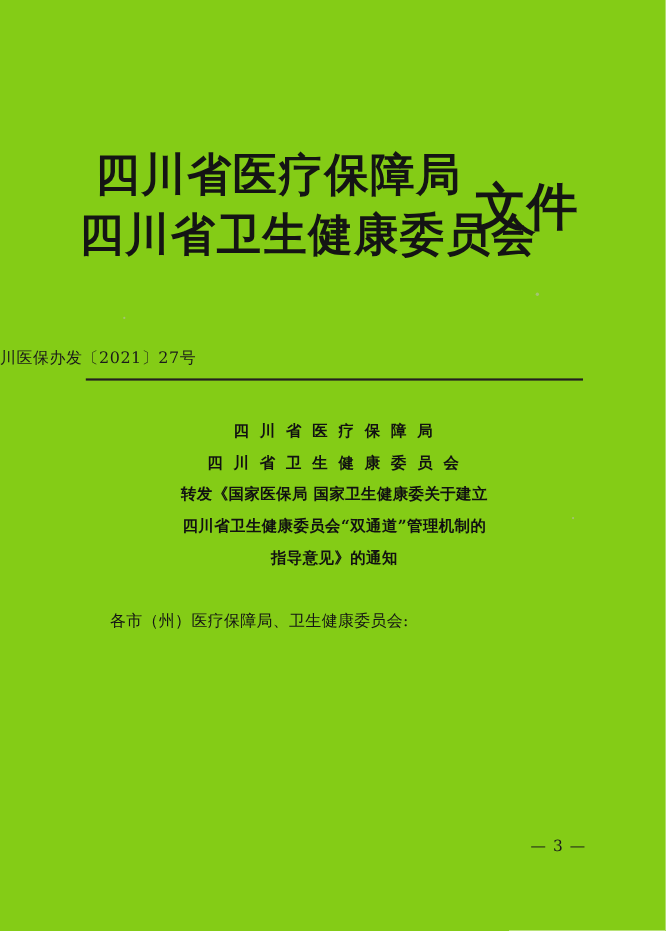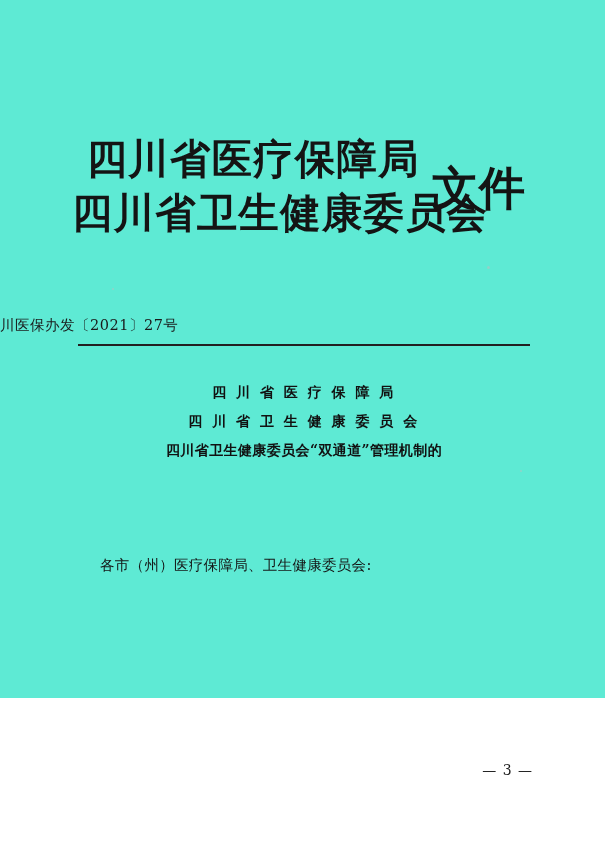--- a/index.html
+++ b/index.html
@@ -11,22 +11,22 @@
     height: 846px;
     background: #ffffff;
     font-family: "DejaVu Sans", sans-serif;
     color: #000000;
     position: relative;
     overflow: hidden;
   }
   .page {
     position: relative;
     width: 605px;
-    height: 698px;
-    background: #5eead4;
+    height: 846px;
+    background: #84cc16;
   }
 
   
   .masthead {
     position: absolute;
     left: 0;
     right: 0;
     top: 132px;
     height: 130px;
   }
@@ -163,21 +163,23 @@
     <div class="masthead-wenjian">文件</div>
   </div>
 
   <div class="docnum">川医保办发〔2021〕27号</div>
 
   <div class="red-rule"></div>
 
   <div class="title-block">
     <div class="title-line">四 川 省 医 疗 保 障 局</div>
     <div class="title-line">四 川 省 卫 生 健 康 委 员 会</div>
+    <div class="title-line tight">转发《国家医保局 国家卫生健康委关于建立</div>
     <div class="title-line tight">四川省卫生健康委员会“双通道”管理机制的</div>
+    <div class="title-line tight">指导意见》的通知</div>
   </div>
 
   <div class="body-block">
     <div class="salutation">各市（州）医疗保障局、卫生健康委员会:</div>
   </div>
 
   <div class="page-number">— 3 —</div>
 
   <div class="speck" style="left:487px; top:266px; width:3px; height:3px;"></div>
   <div class="speck" style="left:112px; top:288px; width:2px; height:2px;"></div>

